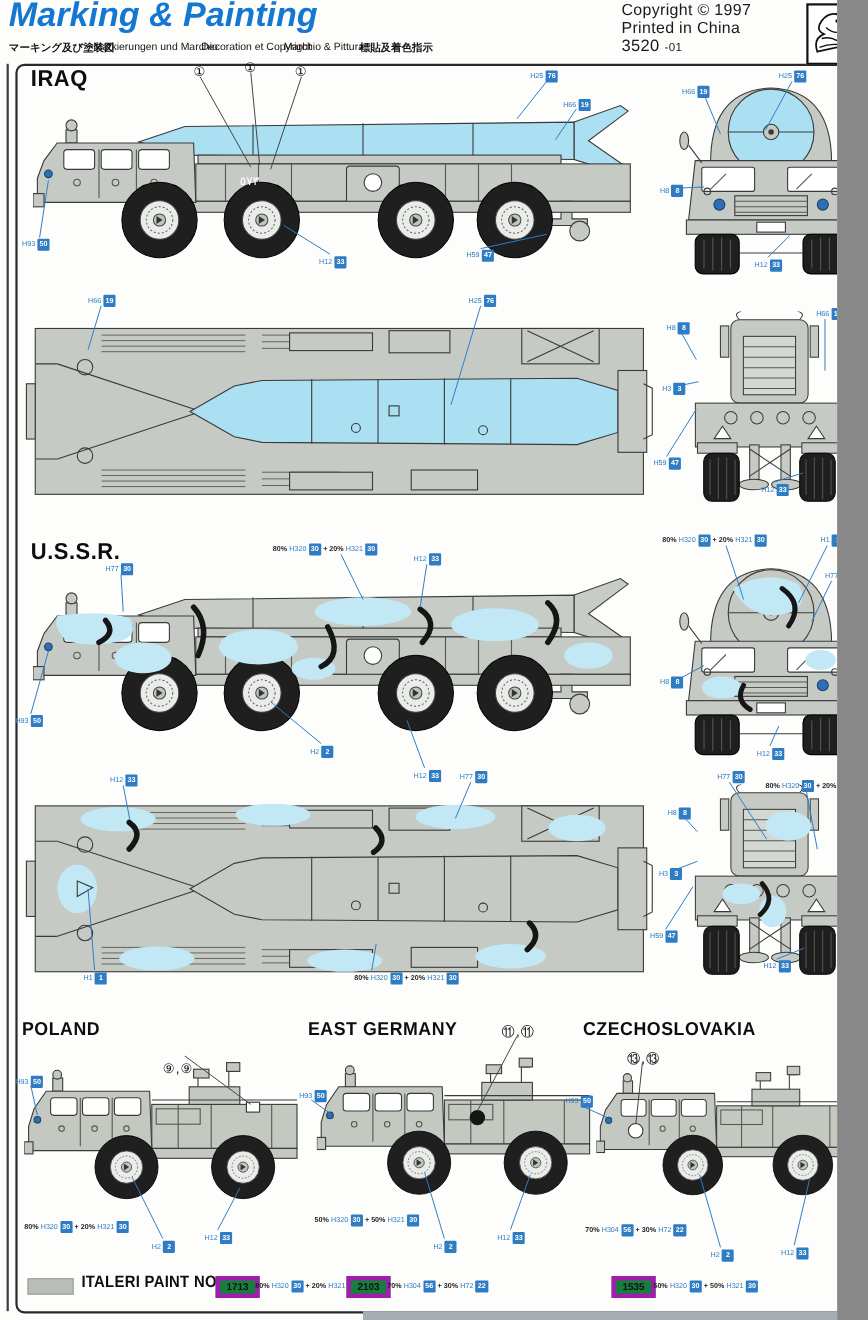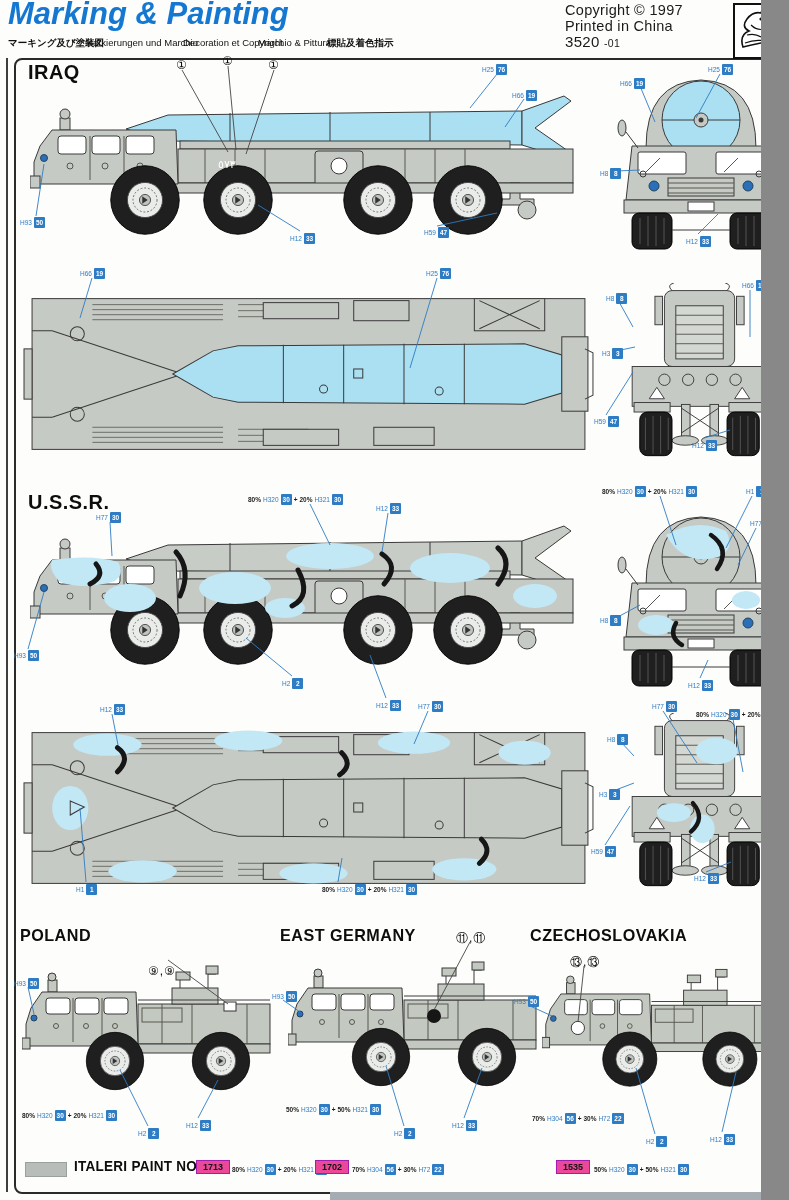--- a/index.html
+++ b/index.html
@@ -23,21 +23,21 @@
   .section-title{position:absolute;font-weight:bold;color:#0d0d0d;z-index:25;letter-spacing:0.5px;
                  transform:scaleX(0.95);transform-origin:left;}
   .big{font-size:21px;} .small{font-size:17px;}
   
   .callout{position:absolute;display:flex;align-items:center;white-space:nowrap;z-index:30;line-height:9px;}
   .cc{color:#2e7cc4;font-size:6.5px;margin:0 1px 0 2px;}
   .ct{color:#1c1c1c;font-size:6.5px;font-weight:bold;margin-left:2px;}
   .cb{background:#2e7cc4;color:#fff;font-size:6.5px;font-weight:bold;padding:1px 2px;border-radius:1px;
       margin-left:1px;min-width:7px;text-align:center;}
   .decal{position:absolute;z-index:30;color:#111;font-size:12px;letter-spacing:1px;}
-  .paintno{position:absolute;z-index:30;background:#ec4899;border:1px solid #a21caf;color:#111;
+  .paintno{position:absolute;z-index:30;background:#15803d;border:4px solid #a21caf;color:#111;
            font-size:9px;font-weight:bold;padding:1px 6px;}
   
   .veh{position:absolute;z-index:10;}
   #leader-overlay{position:absolute;left:0;top:0;z-index:20;pointer-events:none;}
   
   #swatch{position:absolute;left:25px;top:1162px;width:40px;height:13px;background:#b9bdb9;
           border:1px solid #9aa09a;z-index:30;}
   #paintlabel{position:absolute;left:74px;top:1157px;font-size:15px;font-weight:bold;color:#0d0d0d;
               transform:scaleX(0.9);transform-origin:left;z-index:30;letter-spacing:0.3px;}
   
@@ -644,21 +644,21 @@
     <div class="decal" style="left: 570px; top: 954px;">⑬,⑬</div>
     <div class="paintno" style="left: 196px; top: 1160px;">1713</div>
     <div class="callout" style="left: 230px; top: 1164px;">
       <span class="ct">80%</span>
       <span class="cc">H320</span>
       <span class="cb">30</span>
       <span class="ct">+ 20%</span>
       <span class="cc">H321</span>
       <span class="cb">30</span>
     </div>
-    <div class="paintno" style="left: 315px; top: 1160px;">1702</div>
+    <div class="paintno" style="left: 315px; top: 1160px;">2103</div>
     <div class="callout" style="left: 350px; top: 1164px;">
       <span class="ct">70%</span>
       <span class="cc">H304</span>
       <span class="cb">56</span>
       <span class="ct">+ 30%</span>
       <span class="cc">H72</span>
       <span class="cb">22</span>
     </div>
     <div class="paintno" style="left: 556px; top: 1160px;">1535</div>
     <div class="callout" style="left: 592px; top: 1164px;">

